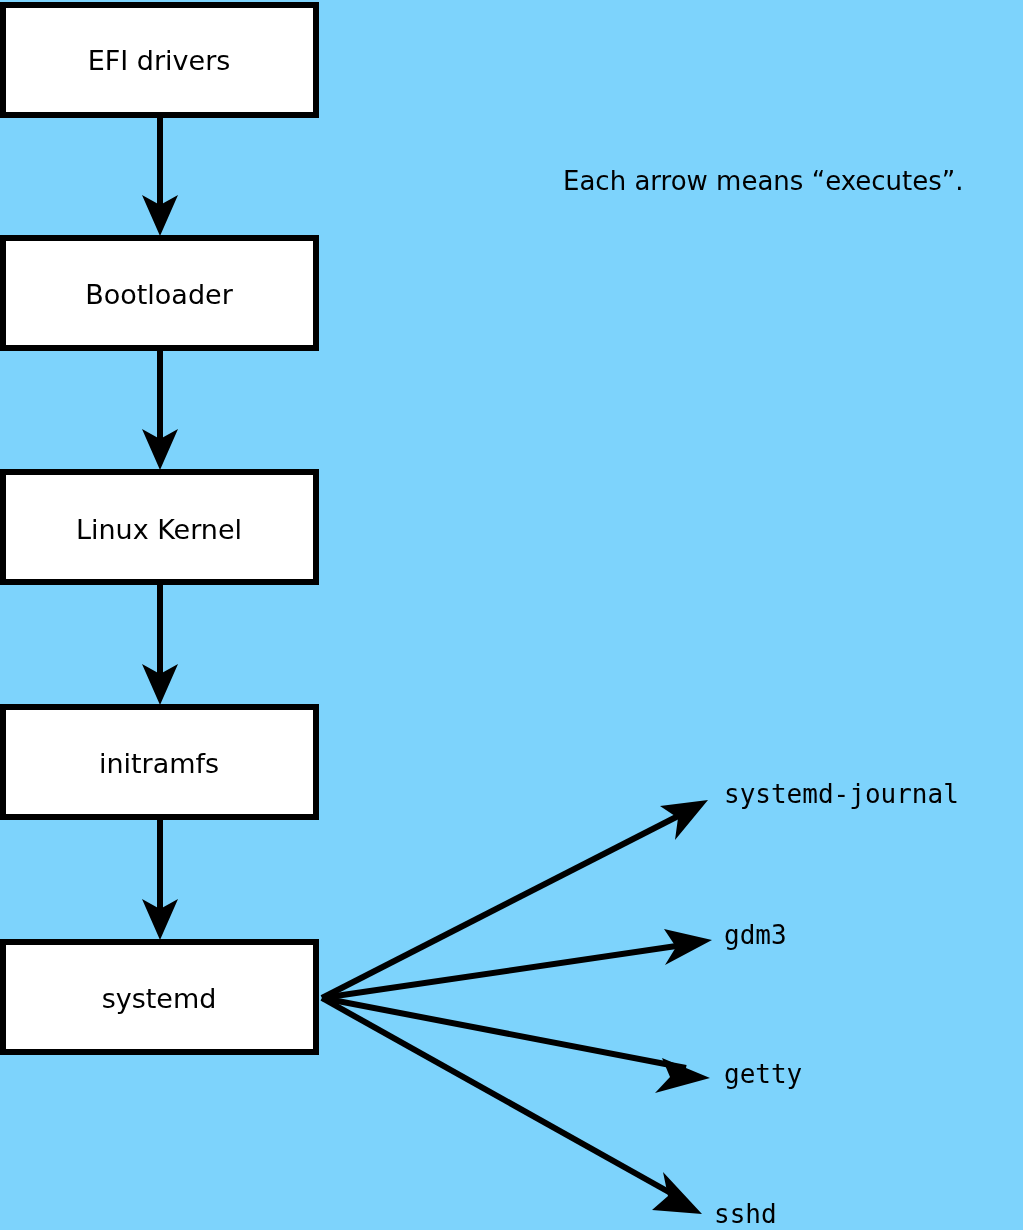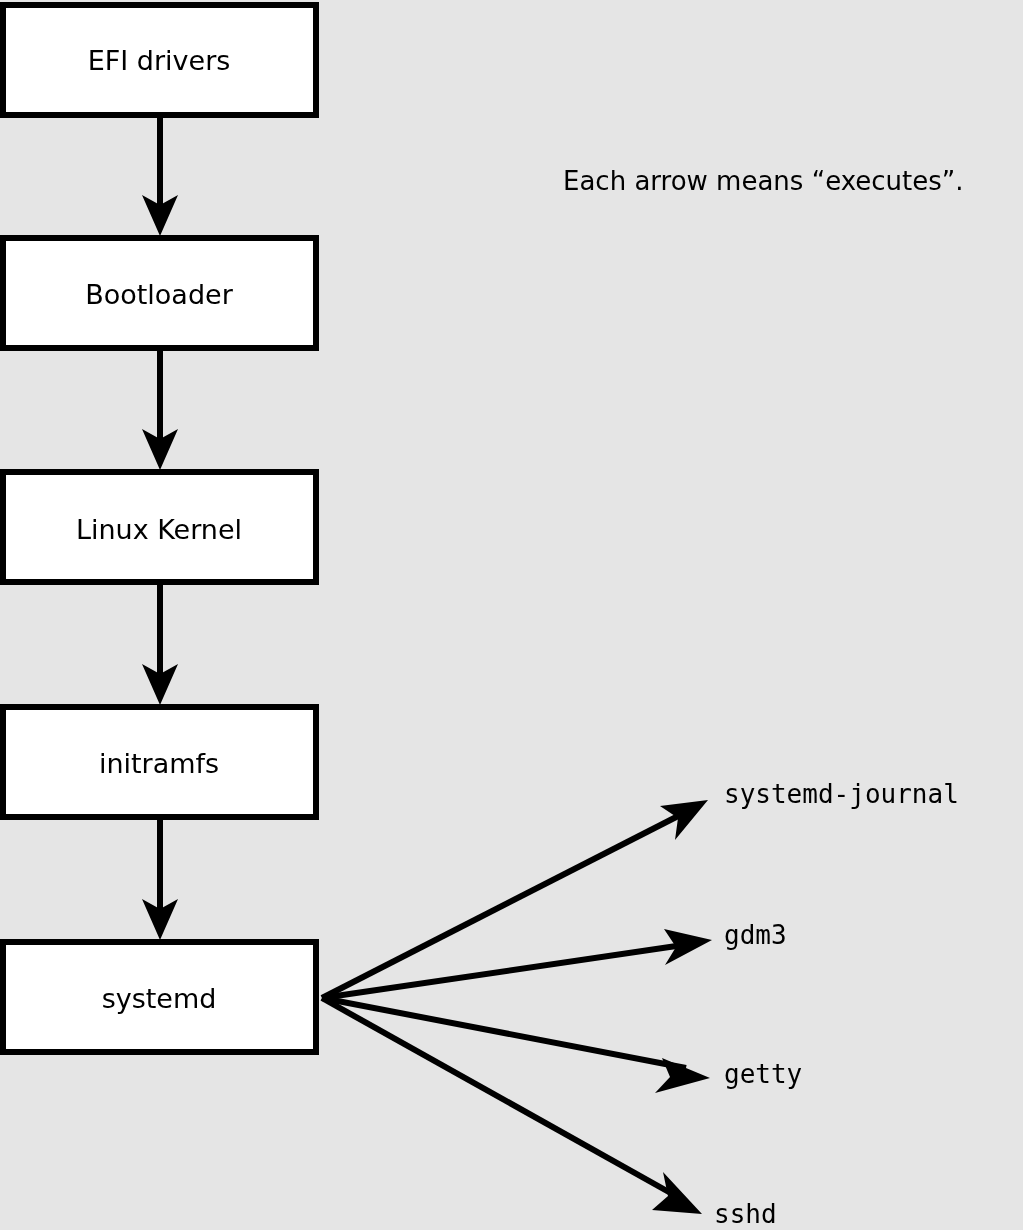--- a/index.html
+++ b/index.html
@@ -7,21 +7,21 @@
     padding: 0;
     background: #ffffff;
   }
   body {
     font-family: "DejaVu Sans", sans-serif;
   }
   #canvas {
     position: relative;
     width: 1023px;
     height: 1230px;
-    background: #e5e5e5;
+    background: #7dd3fc;
     overflow: hidden;
   }
   #diagram-svg {
     position: absolute;
     top: 0;
     left: 0;
     width: 1023px;
     height: 1230px;
   }
   .box-label {

